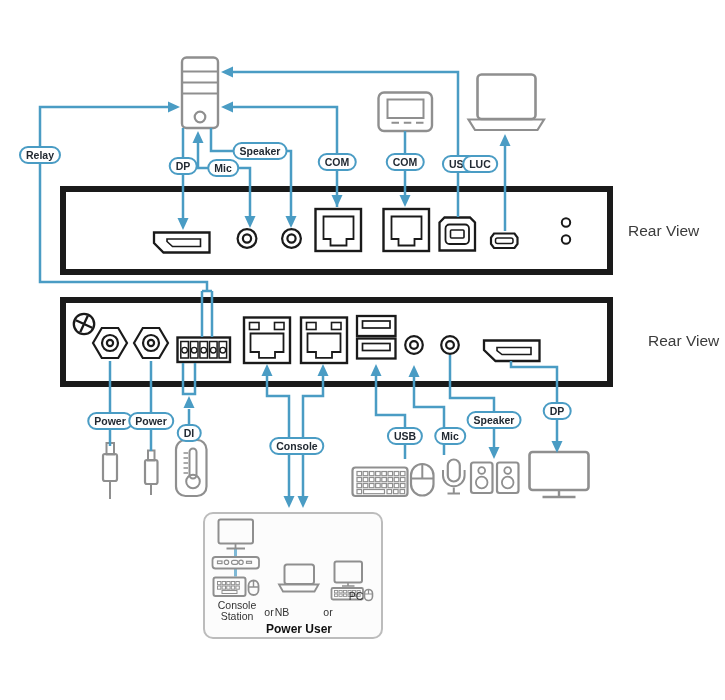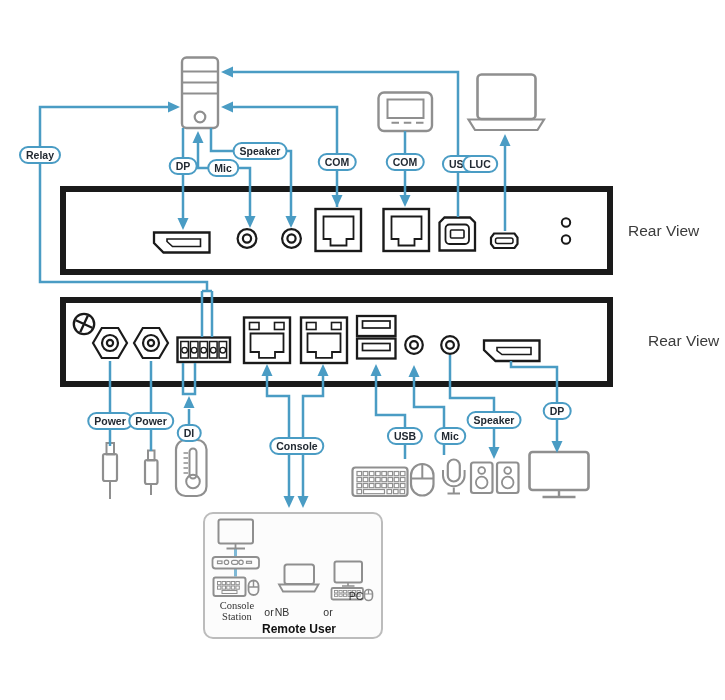--- a/index.html
+++ b/index.html
@@ -11,21 +11,21 @@
         font:700 10.5px "Liberation Sans",sans-serif;color:#222a33;
         line-height:14px;white-space:nowrap;z-index:3;}
   .view-title{position:absolute;transform:translate(0,-50%);
         font:400 15.5px "Liberation Sans",sans-serif;color:#3b3b3b;z-index:2;}
   .remote-box{position:absolute;left:203px;top:512px;width:180px;height:127px;
         border:2px solid #bcbcbc;border-radius:10px;background:#fcfcfc;z-index:0;box-sizing:border-box;}
   .rm-text{position:absolute;transform:translate(-50%,-50%);z-index:2;
         font:400 10.5px "Liberation Sans",sans-serif;color:#333;text-align:center;line-height:11px;}
   .rm-title{position:absolute;transform:translate(-50%,-50%);z-index:2;
         font:700 12px "Liberation Sans",sans-serif;color:#111;white-space:nowrap;}
-  .cs{width:50px;font-family:Liberation Serif, serif;}
+  .cs{width:50px;}
 </style>
 </head>
 <body>
 
 <div class="stage">
 
   <div class="remote-box"></div>
 
   <svg class="layer" width="725" height="700" viewBox="0 0 725 700">
 
@@ -339,15 +339,15 @@
   <div class="pill" style="left:557px;top:411px">DP</div>
 
   <div class="view-title" style="left:628px;top:231px">Rear View</div>
   <div class="view-title" style="left:648px;top:341px">Rear View</div>
 
   <div class="rm-text cs" style="left:237px;top:611px">Console Station</div>
   <div class="rm-text" style="left:269px;top:612px">or</div>
   <div class="rm-text" style="left:282px;top:612px">NB</div>
   <div class="rm-text" style="left:328px;top:612px">or</div>
   <div class="rm-text" style="left:356px;top:596px">PC</div>
-  <div class="rm-title" style="left:299px;top:629px">Remote User</div>
+  <div class="rm-title" style="left:299px;top:629px">Power User</div>
 
 </div>
 
 </body></html>

